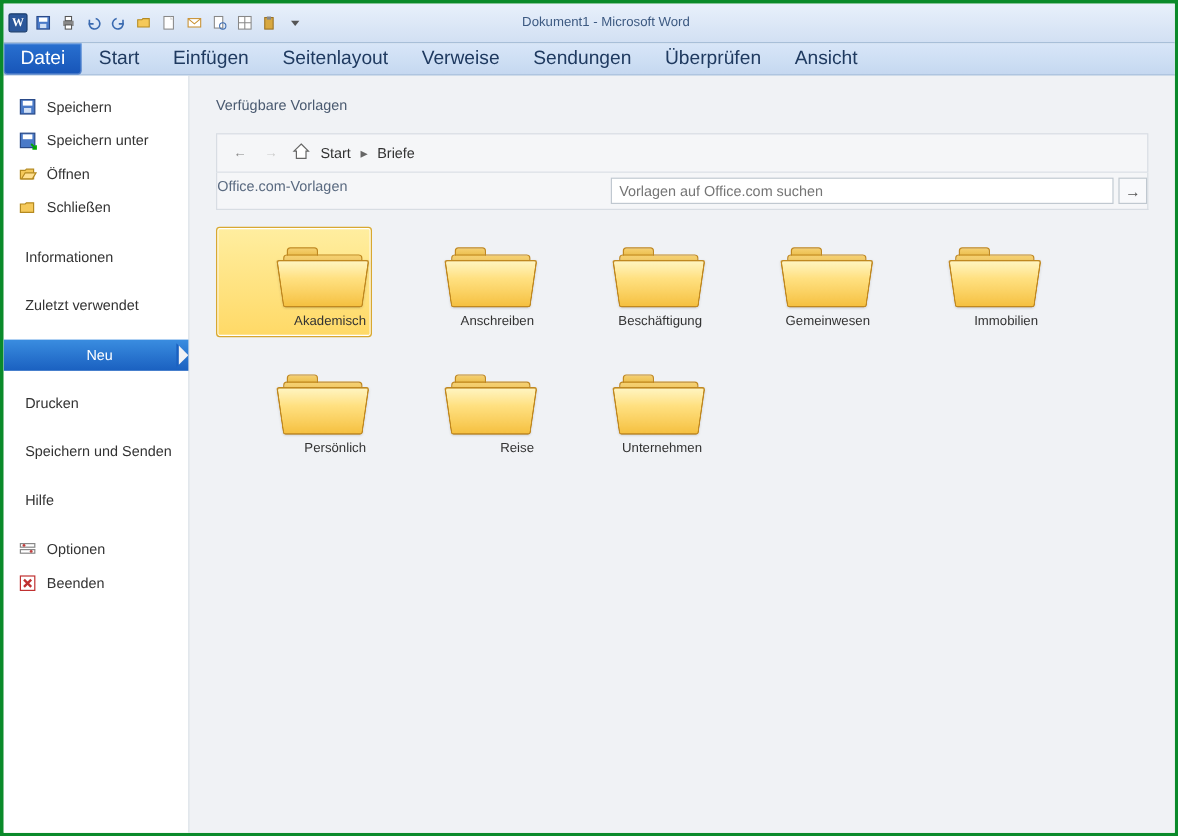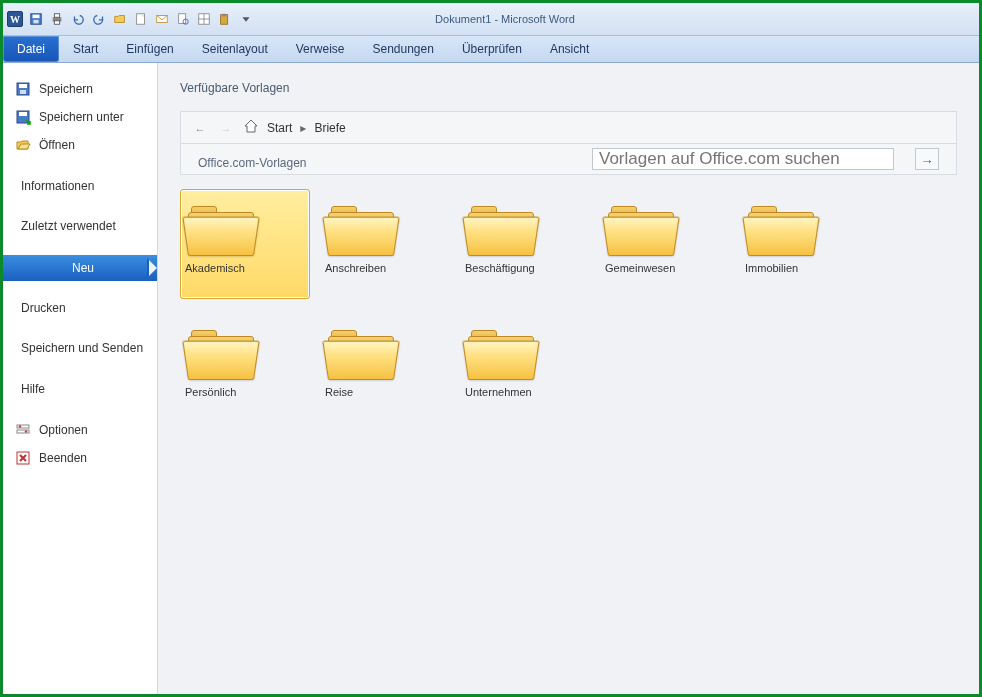--- a/index.html
+++ b/index.html
@@ -9,21 +9,21 @@
 .titlebar { height: 20px; background: linear-gradient(#e8f0fb, #d2e0f3); display: flex; align-items: center; padding: 16px 4px; border-bottom: 1px solid #a8bfd8; position: relative; }
 .app-icon { width: 16px; height: 16px; background: #2b579a; border: 1px solid #1d3f6e; border-radius: 2px; display: flex; align-items: center; justify-content: center; margin-right: 4px; }
 .app-icon::after { content: "W"; color: #fff; font-size: 10px; font-weight: bold; font-family: "Times New Roman", serif; }
 .qat { display: flex; align-items: center; gap: 3px; }
 .qat-btn { width: 18px; height: 16px; display: flex; align-items: center; justify-content: center; cursor: pointer; }
 .qat-btn svg { width: 14px; height: 14px; }
 .title-text { position: absolute; left: 50%; transform: translateX(-40%); font-size: 11px; color: #3d5a82; }
 
 
 .ribbon { height: 27px; background: linear-gradient(#d8e6f8, #c5d8f0); display: flex; align-items: stretch; padding: 0; border-bottom: 1px solid #8aa9d0; }
-.tab { padding: 12px 14px; font-size: 12px; color: #1f3a60; display: flex; align-items: center; cursor: pointer; }
+.tab { padding: 12px 14px; font-size: 16px; color: #1f3a60; display: flex; align-items: center; cursor: pointer; }
 .tab.active { background: linear-gradient(#2970d0, #1755b8); color: #fff; border-radius: 0 0 3px 3px; box-shadow: inset 0 0 0 1px rgba(255,255,255,0.25); }
 
 
 .main { display: flex; height: calc(697px - 20px - 27px - 6px); }
 .sidebar { width: 155px; background: #fff; border-right: 1px solid #d0d7e0; padding-top: 12px; }
 .side-item { display: flex; align-items: center; gap: 8px; padding: 6px 12px; font-size: 12px; color: #333; cursor: pointer; position: relative; }
 .side-item.no-icon { padding-left: 18px; }
 .side-item.selected { background: linear-gradient(#3a8de0, #1a60c0); color: #fff; justify-content: center; }
 .side-item.selected::after { content: ""; position: absolute; right: -8px; top: 50%; transform: translateY(-50%); border: 8px solid transparent; border-left-color: #f0f2f5; }
 .side-item.selected::before { content: ""; position: absolute; right: -10px; top: 50%; transform: translateY(-50%); border: 10px solid transparent; border-left-color: #1a60c0; }
@@ -31,29 +31,29 @@
 .side-icon { width: 16px; height: 16px; display: inline-flex; align-items: center; justify-content: center; }
 
 
 .content { flex: 1; background: #f0f2f5; padding: 18px 22px; }
 .content h2 { font-size: 12px; font-weight: normal; color: #4a5a70; margin-bottom: 16px; }
 .breadcrumb-bar { background: #f5f6f8; border: 1px solid #d8dde3; padding: 6px 10px; display: flex; align-items: center; gap: 8px; font-size: 12px; color: #333; margin-bottom: 0; }
 .nav-arrow { width: 18px; height: 18px; border-radius: 3px; display: flex; align-items: center; justify-content: center; cursor: pointer; color: #888; font-size: 11px; }
 .home-icon { color: #555; }
 .crumb { cursor: pointer; }
 .crumb-sep { color: #666; }
-.search-row { background: #f5f6f8; border: 1px solid #d8dde3; border-top: none; padding: 4px 17px; display: flex; align-items: flex-end; gap: 21px; margin-bottom: 14px; }
+.search-row { background: #f5f6f8; border: 1px solid #d8dde3; border-top: none; padding: 4px 0; display: flex; align-items: flex-start; gap: 4px; margin-bottom: 14px; }
 .search-label { font-size: 12px; color: #5a6a80; flex: 0 0 auto; }
 .search-spacer { flex: 1; }
-.search-input { width: 302px; height: 22px; border: 1px solid #c0c8d0; font-size: 17px; padding: 0 6px; color: #888; }
+.search-input { width: 419px; height: 22px; border: 1px solid #c0c8d0; font-size: 12px; padding: 0 6px; color: #888; }
 .search-go { width: 24px; height: 22px; border: 1px solid #c0c8d0; background: #f8f9fb; display: flex; align-items: center; justify-content: center; cursor: pointer; font-size: 13px; color: #555; }
 
 
 .grid { display: grid; grid-template-columns: repeat(5, 130px); gap: 14px 10px; }
-.tpl { display: flex; flex-direction: column; align-items: flex-start; gap: 4px; padding: 10px 4px 24px; cursor: pointer; border: 1px solid transparent; border-radius: 3px; }
+.tpl { display: flex; flex-direction: column; align-items: flex-end; gap: 4px; padding: 10px 4px 6px; cursor: pointer; border: 1px solid transparent; border-radius: 3px; }
 .tpl.selected { background: linear-gradient(#ffeea0, #ffd966); border: 1px solid #d8a830; box-shadow: 0 0 0 1px #fff inset; }
 .tpl-label { font-size: 11px; color: #333; text-align: center; }
 .folder-icon { width: 72px; height: 58px; position: relative; }
 .folder-back { position: absolute; width: 66px; height: 44px; bottom: 2px; left: 3px; background: linear-gradient(#f5d070, #e0a830); border: 1px solid #c08820; border-radius: 3px 3px 2px 2px; }
 .folder-tab { position: absolute; width: 26px; height: 10px; top: 6px; left: 6px; background: linear-gradient(#f5d070, #e8b840); border: 1px solid #c08820; border-radius: 3px 3px 0 0; }
 .folder-front { position: absolute; width: 66px; height: 38px; bottom: 2px; left: 3px; background: linear-gradient(#fff4c0 0%, #ffe080 35%, #f5c040 100%); border: 1px solid #c08820; border-radius: 2px; transform: perspective(120px) rotateX(-28deg); transform-origin: bottom center; box-shadow: 0 1px 2px rgba(0,0,0,0.15); }
 </style>
 </head>
 <body>
 
@@ -167,20 +167,28 @@
     </div>
     <div class="side-item">
       <span class="side-icon">
           <svg width="16" height="16" viewBox="0 0 16 16">
             <path d="M2 5 L6 5 L7 4 L13 4 L13 12 L2 12 Z" fill="#f5c95a" stroke="#b58a20"></path>
             <path d="M3 12 L6 7 L15 7 L12 12 Z" fill="#ffe090" stroke="#b58a20"></path>
           </svg>
         </span>
       <span>Öffnen</span>
     </div>
+    <div class="side-item">
+      <span class="side-icon">
+          <svg width="16" height="16" viewBox="0 0 16 16">
+            <path d="M2 5 L6 5 L7 4 L13 4 L13 12 L2 12 Z" fill="#f5c95a" stroke="#b58a20"></path>
+          </svg>
+        </span>
+      <span>Schließen</span>
+    </div>
     <div class="side-separator"></div>
     <div class="side-item no-icon">
         <span>Informationen</span>
       </div>
     <div class="side-separator"></div>
     <div class="side-item no-icon" style="line-height:1.3;">
         <span style="white-space:normal;">Zuletzt verwendet</span>
       </div>
     <div class="side-separator"></div>
     <div class="side-item no-icon selected">

